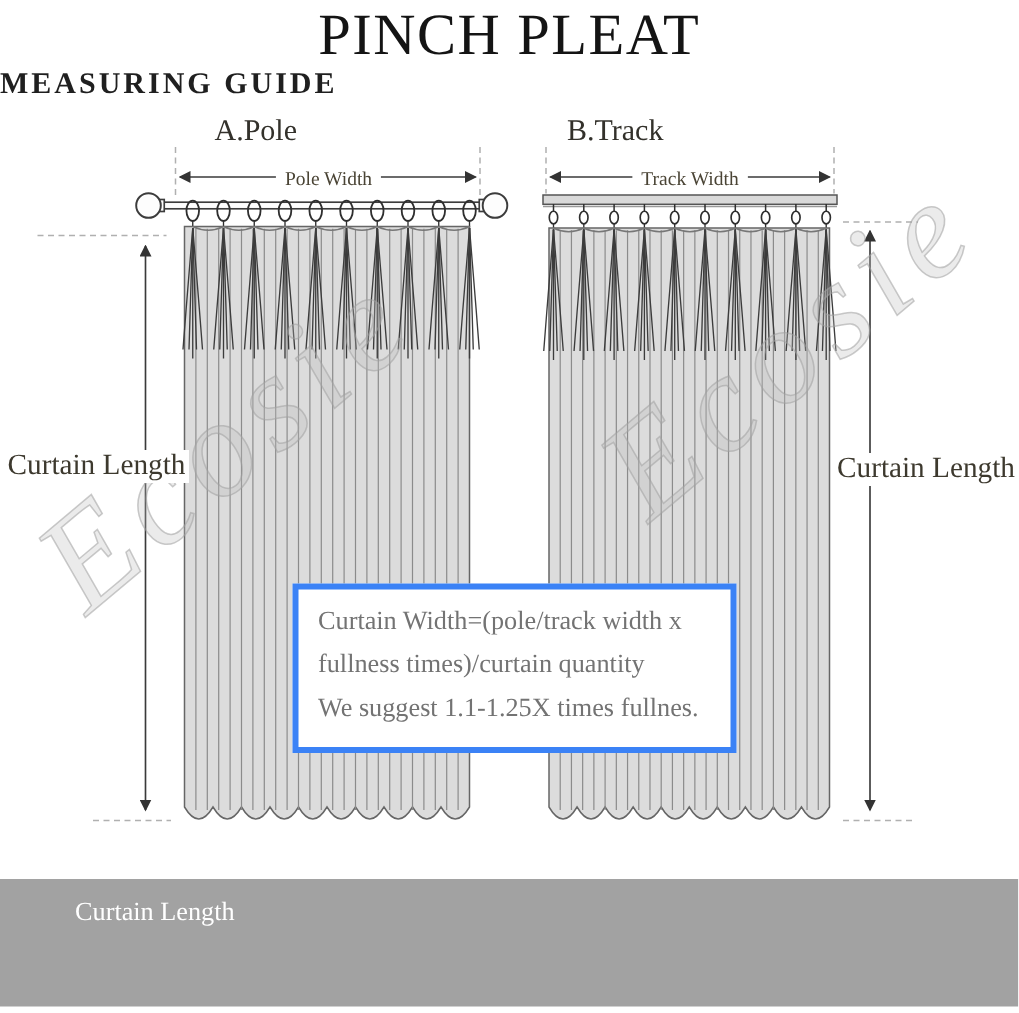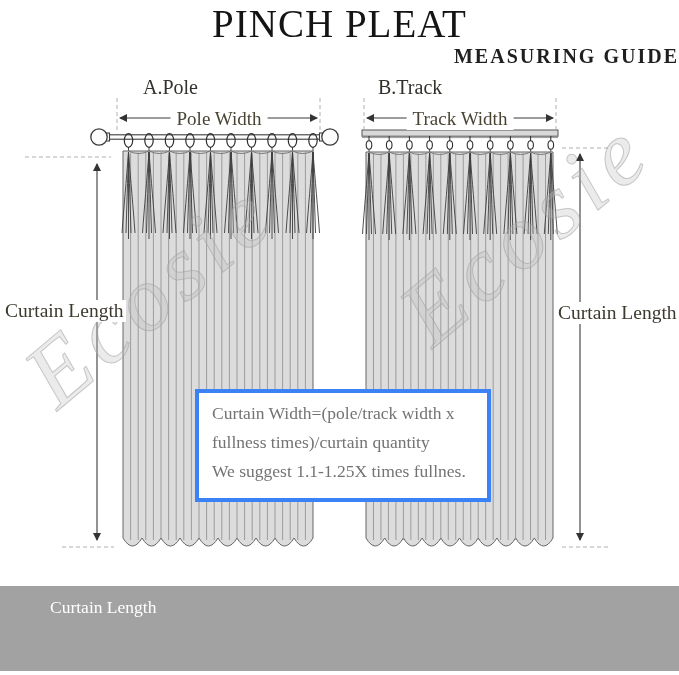--- a/index.html
+++ b/index.html
@@ -1,24 +1,24 @@
 <!DOCTYPE html>
 <html><head>
 <meta charset="utf-8">
 <style>
   html,body{margin:0;padding:0;background:#fff;}
   .page{position:relative;width:679px;height:675px;background:#fff;overflow:hidden;
         font-family:"Liberation Serif",serif;}
   .abs{position:absolute;}
   .title{top:0;left:0;width:100%;text-align:center;font-size:39px;line-height:48px;
          font-weight:normal;letter-spacing:1px;color:#141414;z-index:3;}
-  .subtitle{top:45px;left:0;width:100%;text-align:right;font-size:20px;font-weight:bold;
+  .subtitle{top:45px;left:0;width:100%;text-align:left;font-size:20px;font-weight:bold;
             letter-spacing:2px;color:#1f1f1f;z-index:3;}
   .sec-label{font-size:20px;color:#33312b;z-index:3;white-space:nowrap;}
-  .width-label{font-size:19px;color:#4a4435;background:#fff;padding:0 6px;z-index:3;
+  .width-label{font-size:13px;color:#4a4435;background:#fff;padding:0 6px;z-index:3;
                transform:translate(-50%,-50%);white-space:nowrap;}
   .len-label{font-size:19.5px;color:#3d392e;background:#fff;padding:0 2px;z-index:3;white-space:nowrap;}
   .formula{left:195px;top:389px;width:296px;height:113px;background:#fff;
            border:4px solid #3b82f6;box-sizing:border-box;padding:6px 0 0 13px;
            font-size:17.5px;color:#737373;line-height:29px;z-index:4;}
   .watermark{font-style:italic;font-size:92px;letter-spacing:8px;
              color:rgba(190,190,190,0.30);-webkit-text-stroke:1px rgba(160,160,160,0.55);
              transform:rotate(-40deg);z-index:2;pointer-events:none;white-space:nowrap;
              width:330px;text-align:center;}
   .wm-left{left:-15px;top:240px;}

